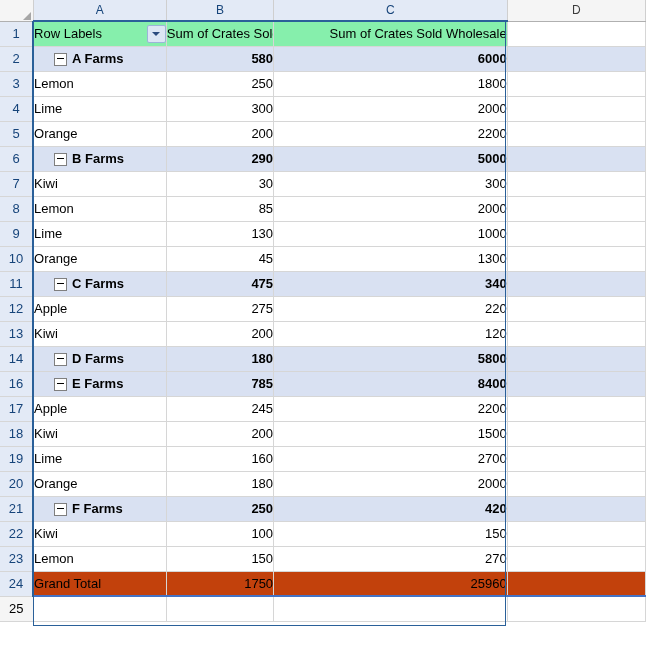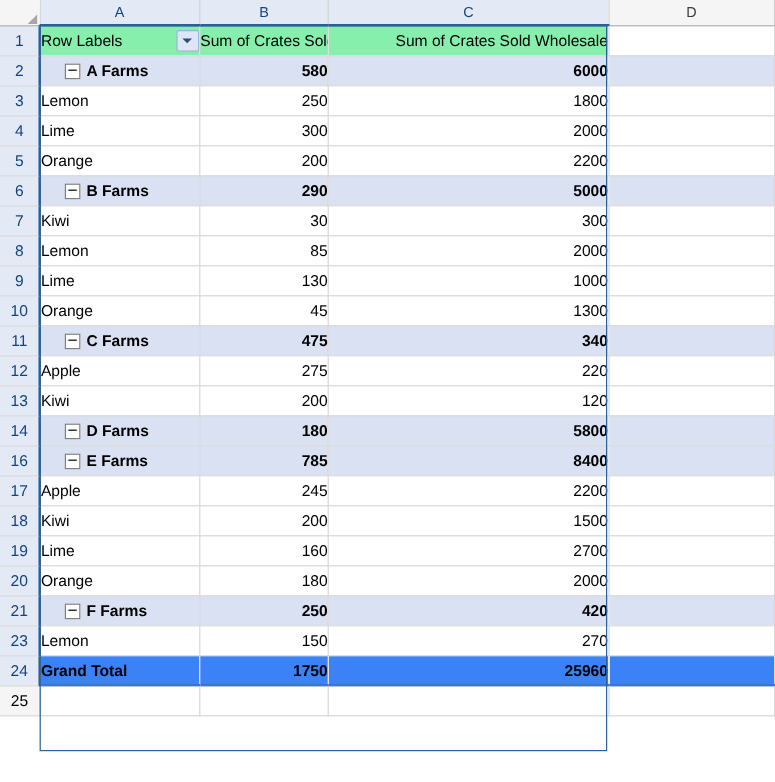--- a/index.html
+++ b/index.html
@@ -142,22 +142,22 @@
 
   
   tr.group td.cell {
     background: #d9e1f2;
     font-weight: bold;
   }
   tr.group td.cell.txt { padding-left: 20px; }
 
   
   tr.total td.cell {
-    background: #3b82f6;
-    font-weight: bold;
+    background: #c2410c;
+    font-weight: normal;
     border-top: 1px solid #4472c4;
     border-bottom: 2px solid #4472c4;
   }
 
   .expander {
     display: inline-block;
     width: 11px;
     height: 11px;
     border: 1px solid #7f7f7f;
     background: #ffffff;
@@ -353,20 +353,27 @@
           <td class="cell"></td>
         </tr>
         <tr class="group">
           <td class="row-head sel">21</td>
           <td class="cell txt"><span class="expander"></span><span>F Farms</span></td>
           <td class="cell num">250</td>
           <td class="cell num">420</td>
           <td class="cell"></td>
         </tr>
         <tr class="item">
+          <td class="row-head sel">22</td>
+          <td class="cell txt indent">Kiwi</td>
+          <td class="cell num">100</td>
+          <td class="cell num">150</td>
+          <td class="cell"></td>
+        </tr>
+        <tr class="item">
           <td class="row-head sel">23</td>
           <td class="cell txt indent">Lemon</td>
           <td class="cell num">150</td>
           <td class="cell num">270</td>
           <td class="cell"></td>
         </tr>
         <tr class="total">
           <td class="row-head sel">24</td>
           <td class="cell txt">Grand Total</td>
           <td class="cell num">1750</td>

